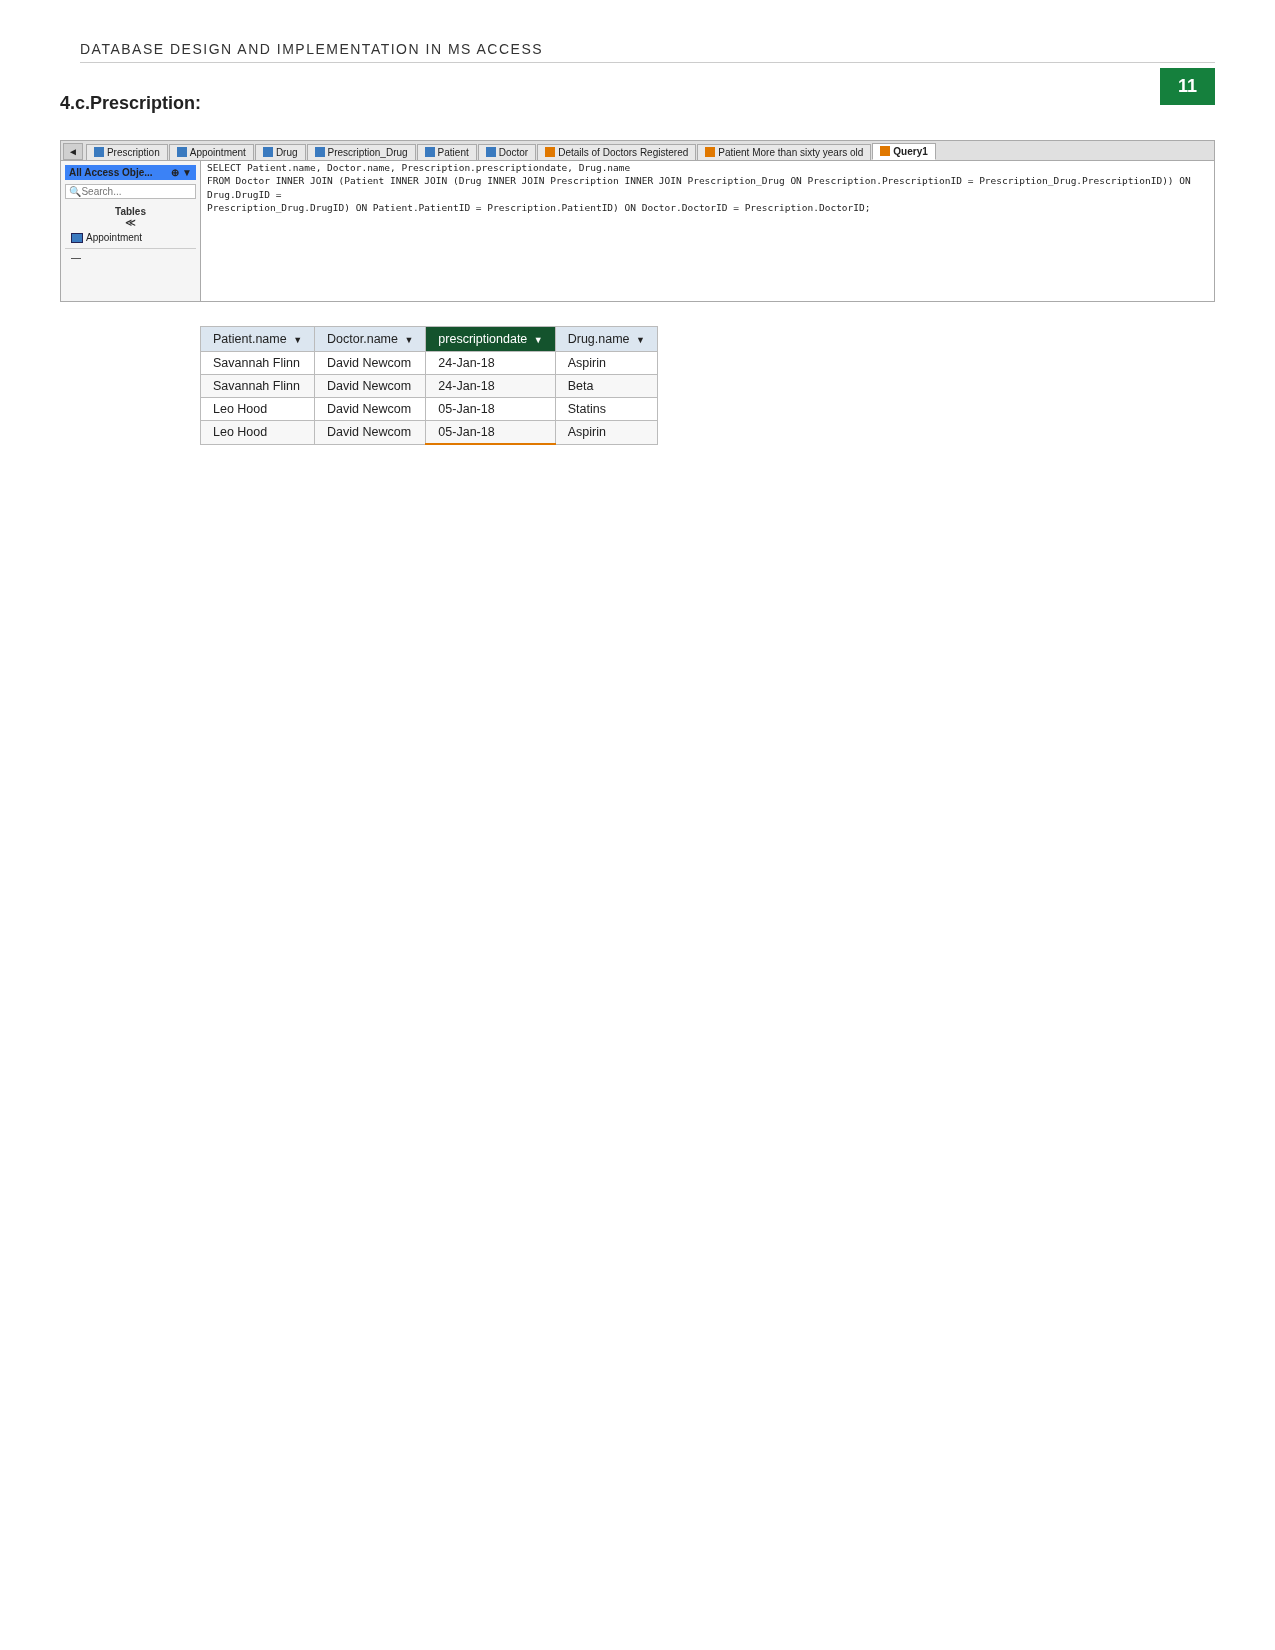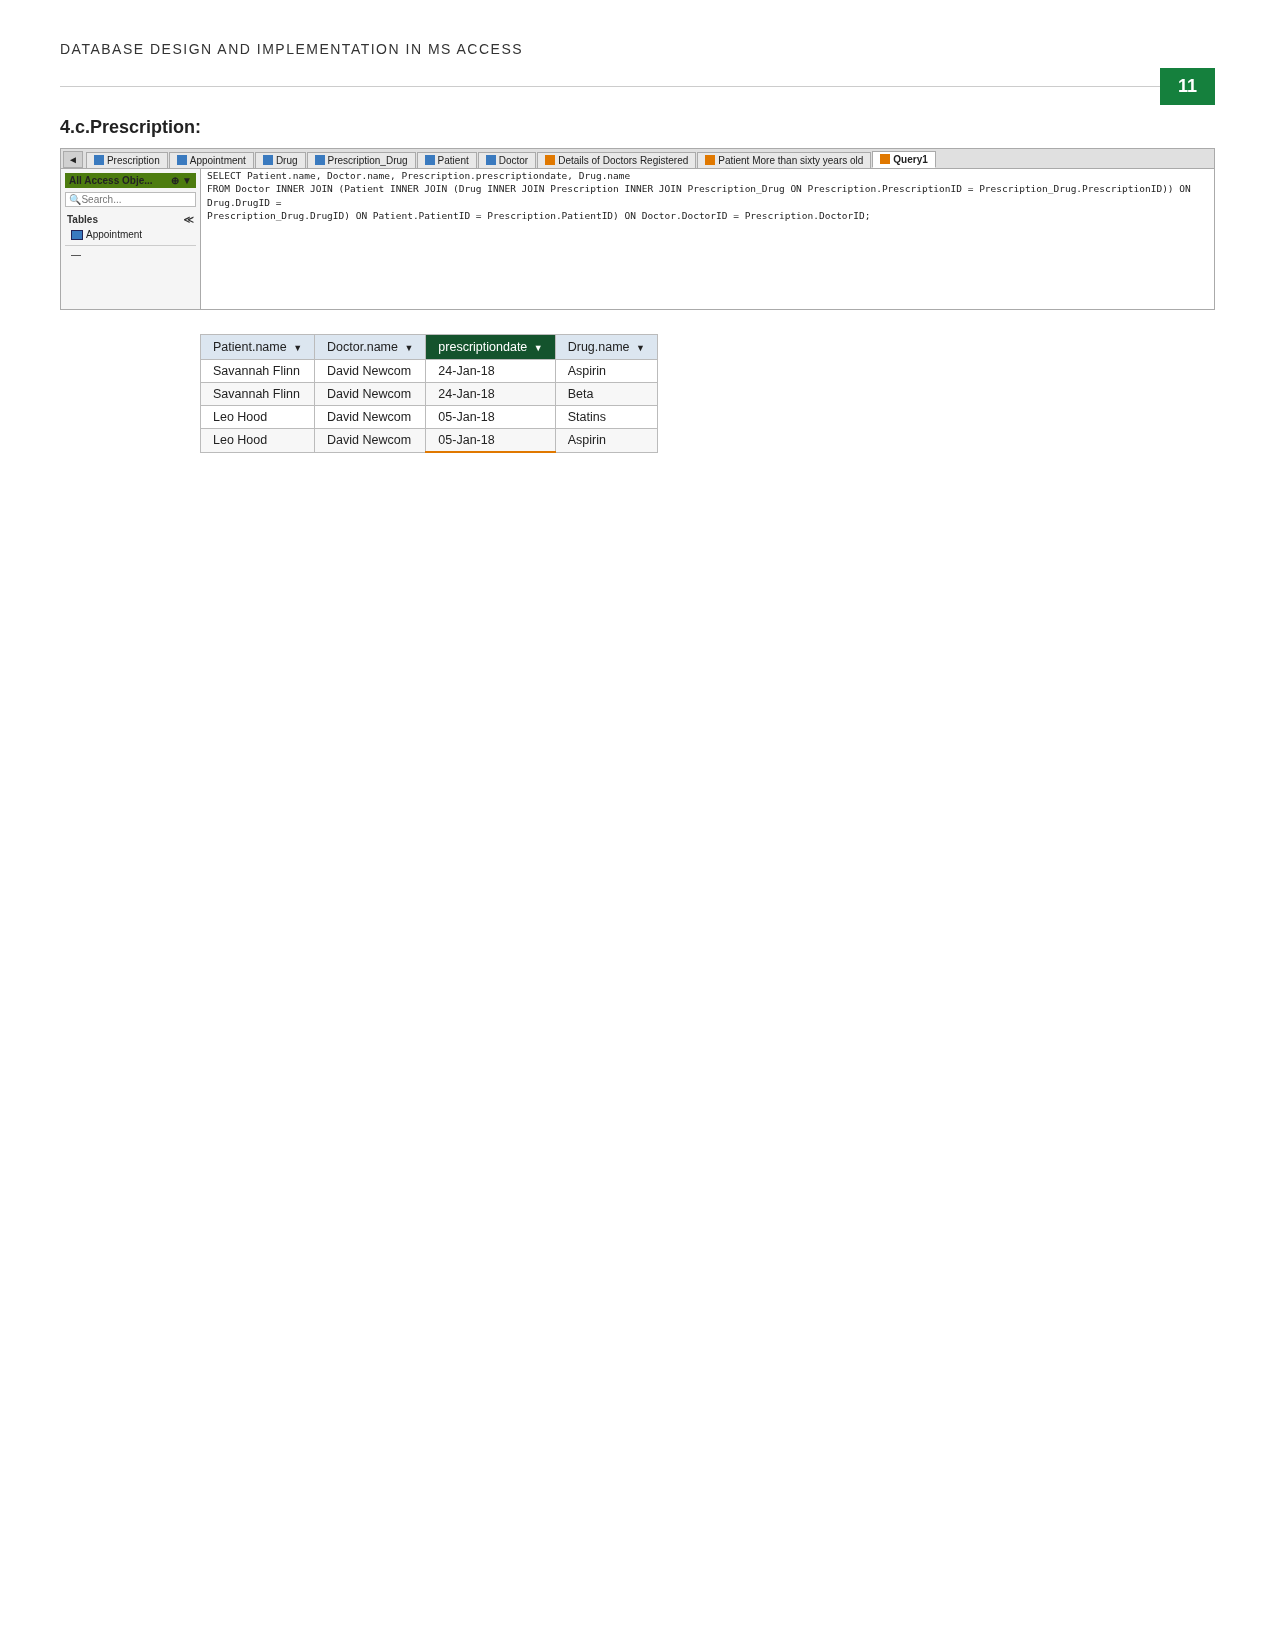--- a/index.html
+++ b/index.html
@@ -22,37 +22,38 @@
       font-size: 18px;
       font-weight: bold;
       padding: 8px 18px;
       min-width: 55px;
       text-align: left;
     }
 
     .page-header {
       position: relative;
       border-bottom: 1.5px solid #ccc;
-      padding-bottom: 28px;
+      padding-bottom: 4px;
       margin-bottom: 30px;
       padding-right: 80px;
+      margin-left: 20px;
     }
 
     .page-header-title {
       font-size: 14px;
       font-weight: normal;
       letter-spacing: 1.5px;
       color: #333;
       text-transform: uppercase;
     }
 
     .section-title {
       font-size: 18px;
       font-weight: bold;
-      margin-bottom: 10px;
+      margin-bottom: 26px;
     }
 
     
     .access-window {
       border: 1px solid #aaa;
       background: #f0f0f0;
       width: 100%;
       font-size: 11px;
       color: #222;
       margin-bottom: 24px;
@@ -122,21 +123,21 @@
       padding: 4px;
       flex-shrink: 0;
     }
 
     .sidebar-header {
       display: flex;
       justify-content: space-between;
       align-items: center;
       font-size: 10px;
       font-weight: bold;
-      background: #4d7c0f;
+      background: #3b82f6;
       padding: 2px 4px;
       margin-bottom: 4px;
     }
 
     .sidebar-search {
       display: flex;
       align-items: center;
       border: 1px solid #bbb;
       background: #fff;
       margin-bottom: 6px;
@@ -158,20 +159,21 @@
 
     .sidebar-section {
       font-size: 10px;
       font-weight: bold;
       color: #333;
       display: flex;
       align-items: center;
       justify-content: space-between;
       padding: 1px 2px;
       margin-bottom: 2px;
+      flex-direction: column;
     }
 
     .sidebar-item {
       display: flex;
       align-items: center;
       gap: 3px;
       font-size: 10px;
       padding: 1px 6px;
       cursor: pointer;
     }

